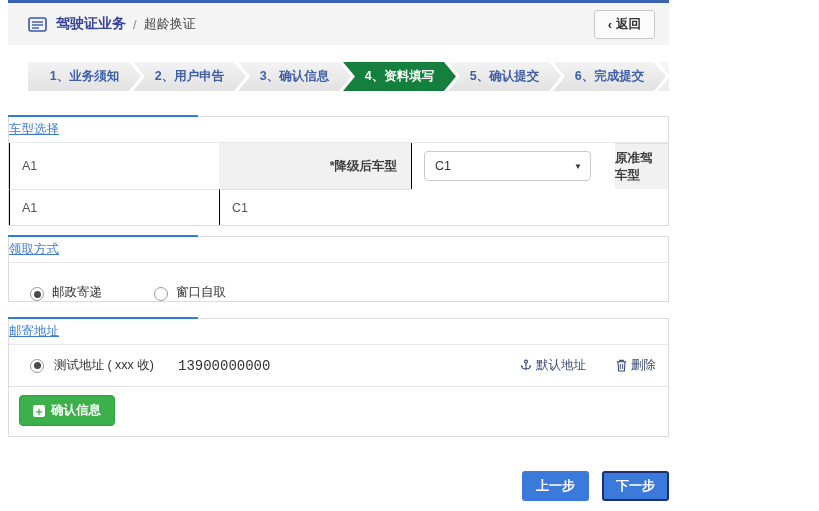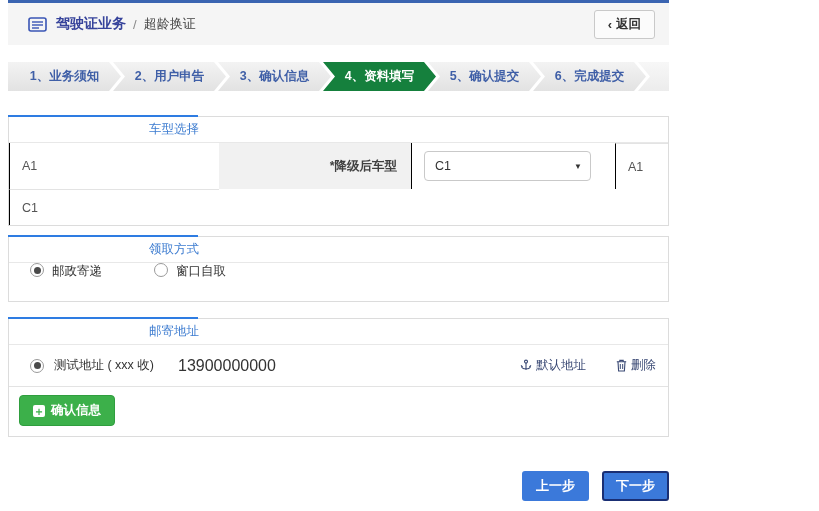--- a/index.html
+++ b/index.html
@@ -20,36 +20,36 @@
     font-size:12.5px; font-weight:bold; color:#333; padding:5px 13px; cursor:pointer;
     display:inline-flex; align-items:center; gap:4px; }
   .back-chev { font-size:13px; font-weight:bold; }
 
   
   .steps { margin:17px 8px 0 8px; height:29px; display:flex; }
   .step { position:relative; flex:0 0 113px; display:flex; align-items:center;
     justify-content:center; font-size:12.5px; font-weight:bold; color:#3f5fa7;
     background:linear-gradient(#f3f3f3,#e2e2e2);
     clip-path:polygon(0 0, calc(100% - 12px) 0, 100% 50%, calc(100% - 12px) 100%, 0 100%, 12px 50%); }
-  .step:first-child { clip-path:polygon(0 0, calc(100% - 12px) 0, 100% 50%, calc(100% - 12px) 100%, 0 100%); }
+  .step:first-child { clip-path:polygon(0 0, calc(100% - 12px) 0, 100% 50%, calc(100% - 12px) 100%, 0 100%);margin-left:20px; }
   .step + .step, .steps-fill { margin-left:-8px; }
   .step.active { background:#15803d; color:#fff; }
   .z6{z-index:6}.z5{z-index:5}.z4{z-index:4}.z3{z-index:3}.z2{z-index:2}.z1{z-index:1}
   .steps-fill { flex:1; z-index:0; background:linear-gradient(#f7f7f7,#ececec);
     clip-path:polygon(0 0, 100% 0, 100% 100%, 0 100%, 12px 50%); }
 
   
   .section { margin:0 8px; border:1px solid #dcdcdc; position:relative; background:#fff; }
   .sec-1 { margin-top:25px; }
   .sec-2 { margin-top:10px; }
   .sec-3 { margin-top:16px; }
   .section::before { content:""; position:absolute; top:-2px; left:-1px; width:190px;
     height:2px; background:#2e7ce2; }
   .sec-head { height:26px; border-bottom:1px solid #e8e8e8; display:flex; align-items:center; }
-  .sec-title { width:190px; text-align:right; font-size:12.5px; color:#3d7cd0; }
+  .sec-title { width:190px; text-align:left; font-size:12.5px; color:#3d7cd0;text-decoration:underline; }
 
   
   .vtable { display:grid; grid-template-columns:210px 192px 204px 1fr; }
   .cell { display:flex; align-items:center; font-size:12.5px; min-height:46px; }
   .cell.r2 { min-height:36px; border-top:1px solid #e3e3e3; }
   .cell-label { background:#f1f1f1; justify-content:flex-end; padding-right:14px;
     font-weight:bold; color:#404040; }
   .cell-value { padding-left:12px; color:#555; border-left:1px solid #000000; }
   .select-wrap { position:relative; width:calc(100% - 24px); }
   .select-wrap select { width:100%; height:30px; border:1px solid #c9c9c9; border-radius:4px;
@@ -57,28 +57,28 @@
     -webkit-appearance:none; appearance:none;
     font-family:"Liberation Sans","DejaVu Sans",sans-serif; }
   .select-arrow { position:absolute; right:9px; top:50%; transform:translateY(-50%);
     font-size:8px; color:#333; pointer-events:none; }
 
   
   .radio { width:14px; height:14px; border:1px solid #9a9a9a; border-radius:50%;
     display:inline-flex; align-items:center; justify-content:center; background:#fff;
     flex:0 0 auto; cursor:pointer; }
   .radio.checked::after { content:""; width:7px; height:7px; border-radius:50%; background:#4a4a4a; }
-  .pickup-row { display:flex; align-items:flex-start; height:38px; padding-left:21px; gap:8px; }
+  .pickup-row { display:flex; align-items:flex-end; height:38px; padding-left:21px; gap:8px; }
   .opt-label { font-size:12.5px; color:#333; }
   .opt-gap { width:36px; }
 
   
   .addr-row { display:flex; align-items:center; height:41px; padding:0 12px 0 21px; gap:10px; }
   .addr-text { font-size:12.5px; color:#333; }
-  .addr-phone { font-size:16px; color:#333; margin-left:14px; }
+  .addr-phone { font-size:14px; color:#333; margin-left:14px;font-family:Liberation Mono, monospace; }
   .addr-actions { margin-left:auto; display:flex; align-items:center; gap:30px; }
   .addr-link { display:inline-flex; align-items:center; gap:4px; font-size:12.5px;
     color:#3b4a75; cursor:pointer; }
   .addr-link svg { display:block; }
   .addr-btnrow { border-top:1px solid #e3e3e3; padding:8px 10px 10px 10px; }
   .green-btn { display:inline-flex; align-items:center; gap:6px; background:#3cb04a;
     border:1px solid #2f9e3e; border-radius:4px; color:#fff; font-size:12.5px;
     font-weight:bold; padding:6px 13px; cursor:pointer; }
   .plus-ico { width:12px; height:12px; background:#fff; color:#3cb04a; border-radius:2px;
     font-size:11px; line-height:12px; font-weight:bold; text-align:center; display:inline-block; }
@@ -132,20 +132,21 @@
       <div class="cell cell-value">A1</div>
       <div class="cell cell-label">*降级后车型</div>
       <div class="cell cell-value">
         <span class="select-wrap">
           <select>
             <option>C1</option>
           </select>
           <span class="select-arrow">▼</span>
         </span>
       </div>
+      <div class="cell cell-label r2">原准驾车型</div>
       <div class="cell cell-value r2">A1</div>
       <div class="cell cell-value r2">C1</div>
     </div>
   </div>
 
   <div class="section sec-2">
     <div class="sec-head">
       <span class="sec-title">领取方式</span>
     </div>
     <div class="pickup-row">

